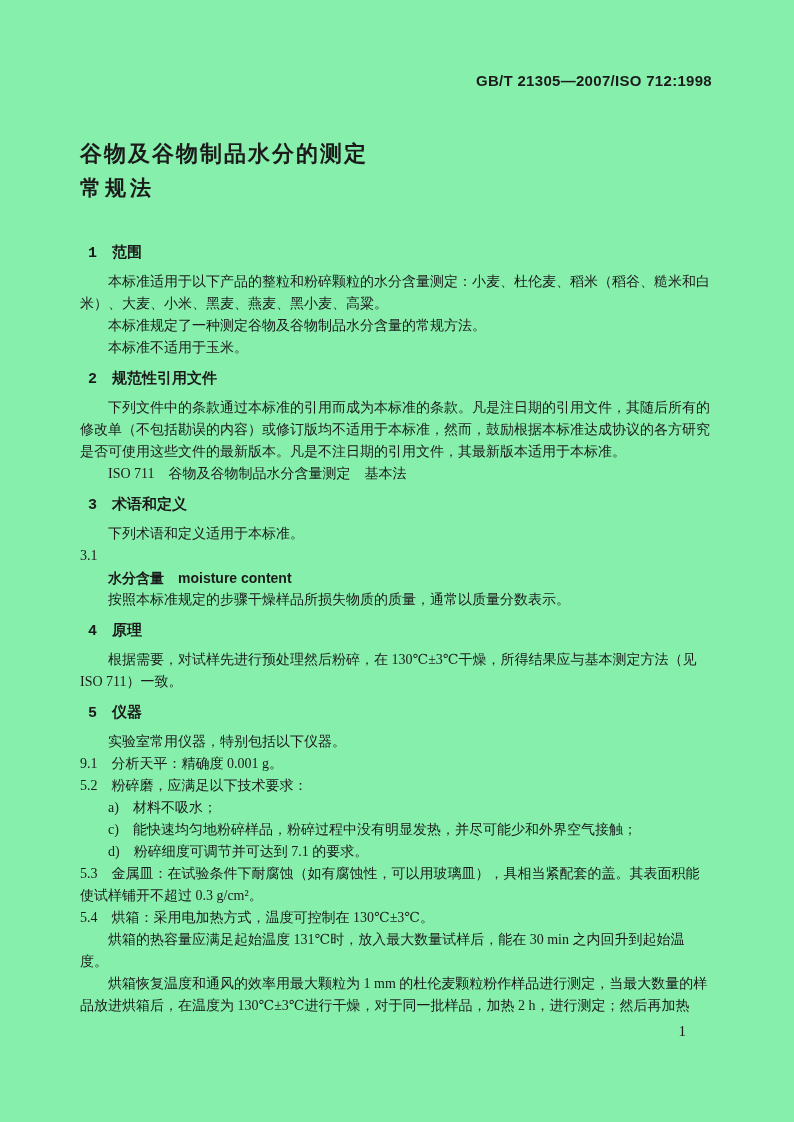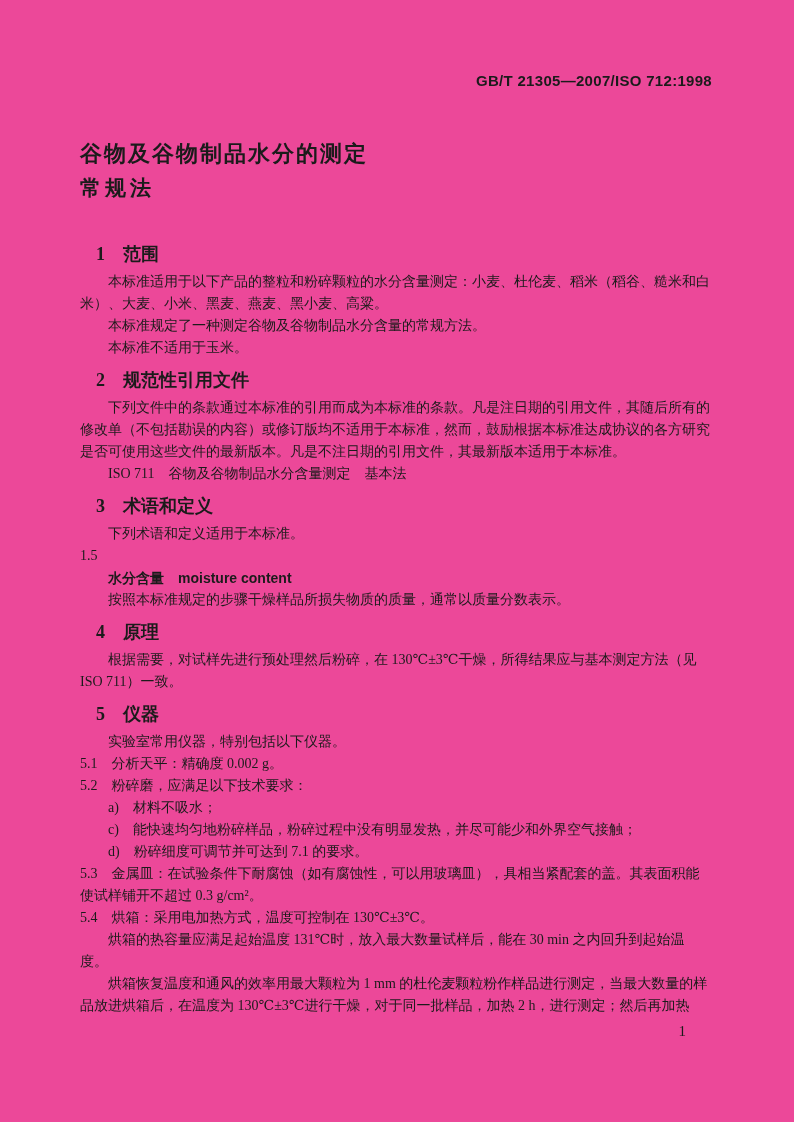--- a/index.html
+++ b/index.html
@@ -5,21 +5,21 @@
   html, body {
     margin: 0;
     padding: 0;
     background: #e8e8e8;
   }
   .page {
     position: relative;
     width: 794px;
     height: 1122px;
     margin: 0 auto;
-    background: #ec4899;
+    background: #86efac;
     box-sizing: border-box;
     padding: 72px 82px 0 80px;
     color: #1b1b1b;
     font-family: "Liberation Serif", "DejaVu Serif", serif;
     overflow: hidden;
   }
   .doc-header {
     text-align: right;
     font-family: "Liberation Sans", "DejaVu Sans", sans-serif;
     font-weight: 700;
@@ -43,25 +43,25 @@
     font-size: 21px;
     line-height: 26px;
     letter-spacing: 4px;
   }
   .content {
     margin-top: 42px;
     font-size: 14px;
     line-height: 22px;
   }
   .sec-h {
-    font-family: Liberation Serif, serif;
+    font-family: Liberation Mono, monospace;
     font-weight: 700;
-    font-size: 18px;
+    font-size: 15px;
     line-height: 22px;
-    margin: 10px 0 6px 16px;
+    margin: 10px 0 6px 8px;
   }
   .content > .sec-h:first-child {
     margin-top: 0;
   }
   .content p {
     margin: 0;
     text-indent: 2em;
   }
   .content p.flush {
     text-indent: 0;
@@ -95,30 +95,30 @@
     <p>本标准适用于以下产品的整粒和粉碎颗粒的水分含量测定：小麦、杜伦麦、稻米（稻谷、糙米和白米）、大麦、小米、黑麦、燕麦、黑小麦、高粱。</p>
     <p>本标准规定了一种测定谷物及谷物制品水分含量的常规方法。</p>
     <p>本标准不适用于玉米。</p>
 
     <div class="sec-h">2　规范性引用文件</div>
     <p>下列文件中的条款通过本标准的引用而成为本标准的条款。凡是注日期的引用文件，其随后所有的修改单（不包括勘误的内容）或修订版均不适用于本标准，然而，鼓励根据本标准达成协议的各方研究是否可使用这些文件的最新版本。凡是不注日期的引用文件，其最新版本适用于本标准。</p>
     <p>ISO 711　谷物及谷物制品水分含量测定　基本法</p>
 
     <div class="sec-h">3　术语和定义</div>
     <p>下列术语和定义适用于本标准。</p>
-    <p class="flush">1.5</p>
+    <p class="flush">3.1</p>
     <p class="term">水分含量　moisture content</p>
     <p>按照本标准规定的步骤干燥样品所损失物质的质量，通常以质量分数表示。</p>
 
     <div class="sec-h">4　原理</div>
     <p>根据需要，对试样先进行预处理然后粉碎，在 130℃±3℃干燥，所得结果应与基本测定方法（见 ISO 711）一致。</p>
 
     <div class="sec-h">5　仪器</div>
     <p>实验室常用仪器，特别包括以下仪器。</p>
-    <p class="flush">5.1　分析天平：精确度 0.002 g。</p>
+    <p class="flush">9.1　分析天平：精确度 0.001 g。</p>
     <p class="flush">5.2　粉碎磨，应满足以下技术要求：</p>
     <p>a)　材料不吸水；</p>
     <p>c)　能快速均匀地粉碎样品，粉碎过程中没有明显发热，并尽可能少和外界空气接触；</p>
     <p>d)　粉碎细度可调节并可达到 7.1 的要求。</p>
     <p class="flush">5.3　金属皿：在试验条件下耐腐蚀（如有腐蚀性，可以用玻璃皿），具相当紧配套的盖。其表面积能使试样铺开不超过 0.3 g/cm²。</p>
     <p class="flush">5.4　烘箱：采用电加热方式，温度可控制在 130℃±3℃。</p>
     <p>烘箱的热容量应满足起始温度 131℃时，放入最大数量试样后，能在 30 min 之内回升到起始温度。</p>
     <p>烘箱恢复温度和通风的效率用最大颗粒为 1 mm 的杜伦麦颗粒粉作样品进行测定，当最大数量的样品放进烘箱后，在温度为 130℃±3℃进行干燥，对于同一批样品，加热 2 h，进行测定；然后再加热</p>
 
   </div>

